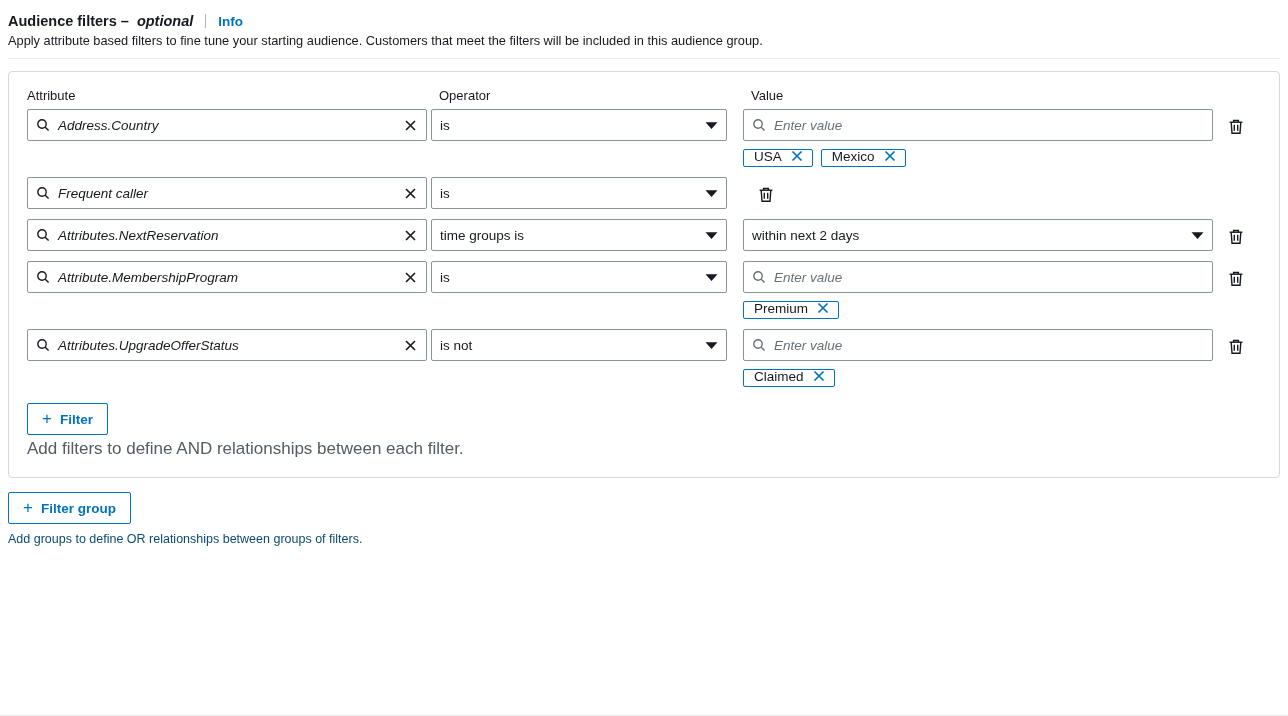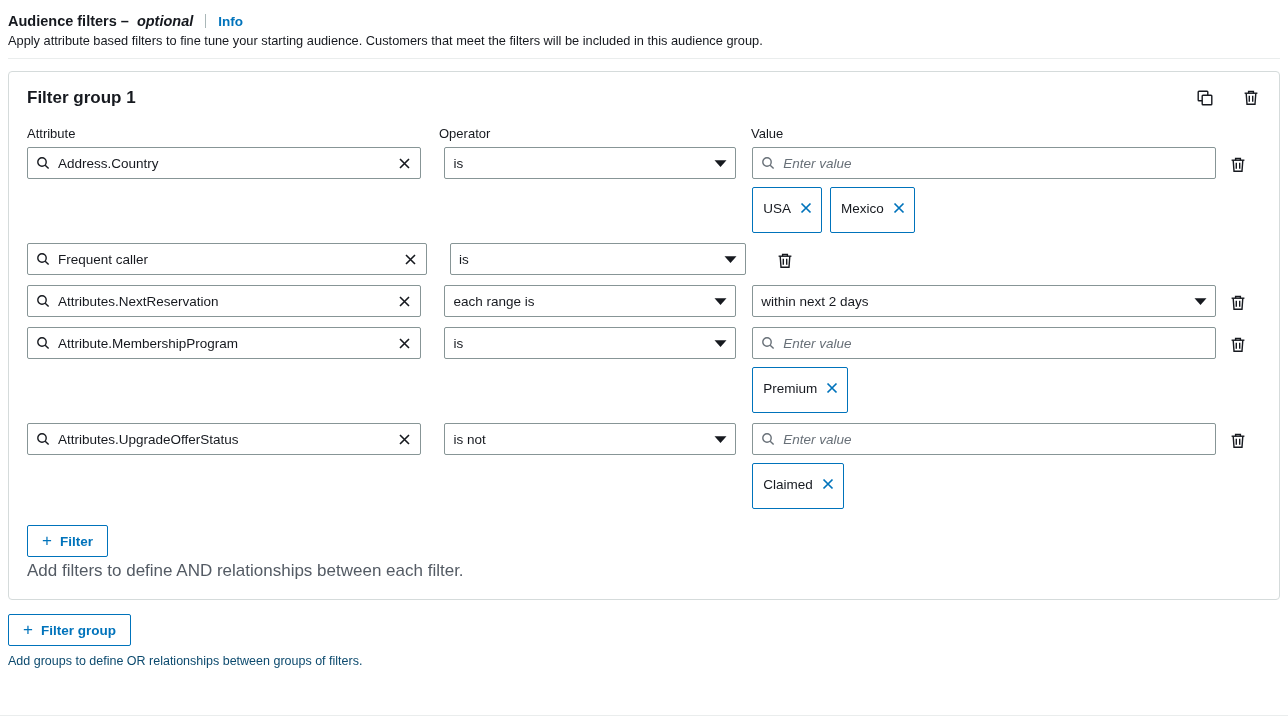--- a/index.html
+++ b/index.html
@@ -69,21 +69,21 @@
   .c-val   { width: 470px; }
   .col-labels .c-attr { width: 412px; }
   .col-labels .c-op   { width: 312px; }
   .col-labels .c-val  { width: 470px; }
   .col-label { font-size: 13px; font-weight: normal; color: #16191f; }
 
   .filter-row {
     display: flex; align-items: flex-start; margin-bottom: 10px;
   }
   .cell { position: relative; }
-  .cell.attr { width: 400px; margin-right: 23px; }
+  .cell.attr { width: 400px; margin-right: 4px; font-style: italic; }
   .cell.op   { width: 296px; margin-right: 16px; }
   .cell.val  { width: 470px; margin-right: 0; }
   .cell.del  { width: 46px; display: flex; align-items: center; justify-content: center; padding-top: 8px; }
 
   
   .inp {
     width: 100%; height: 32px;
     border: 1px solid #879596;
     border-radius: 2px;
     background: #ffffff;
@@ -98,21 +98,21 @@
   .inp .lead-icon { margin-right: 8px; display: flex; align-items: center; }
   .inp .trail { display: flex; align-items: center; }
   .select {
     justify-content: space-between;
   }
 
   .chips { display: flex; gap: 8px; margin-top: 8px; flex-wrap: wrap; }
   .chip {
     border: 1px solid #0073bb;
     border-radius: 2px;
-    height: 46px;
+    height: 18px;
     display: inline-flex; align-items: center;
     padding: 0 8px 4px 10px;
     gap: 8px;
     font-size: 13.5px;
     color: #16191f;
     background: #ffffff;
   }
   .chip .x { cursor: pointer; display: flex; align-items: center; }
 
   
@@ -153,39 +153,20 @@
         <span class="optional">optional</span>
       <span class="divider-v"></span>
       <a class="info-link" href="#">Info</a>
     </div>
     <div class="header-desc">Apply attribute based filters to fine tune your starting audience. Customers that meet the filters will be included in this audience group.</div>
     <div class="hr-full"></div>
   </div>
 
   <div class="group-card">
 
-    <div class="group-header">
-      <div class="group-title">Filter group 1</div>
-      <div class="group-actions">
-        <button class="icon-btn" aria-label="copy">
-          <svg width="18" height="18" viewBox="0 0 18 18" fill="none" stroke="#16191f" stroke-width="1.4">
-            <rect x="2.2" y="2.2" width="9.6" height="9.6" rx="0.8"></rect>
-            <rect x="6.2" y="6.2" width="9.6" height="9.6" rx="0.8" fill="#ffffff"></rect>
-          </svg>
-        </button>
-        <button class="icon-btn" aria-label="delete group">
-          <svg width="18" height="18" viewBox="0 0 18 18" fill="none" stroke="#16191f" stroke-width="1.4">
-            <path d="M2.6 4.2h12.8"></path>
-            <path d="M6.6 4.2V2.5h4.8v1.7"></path>
-            <path d="M4.2 4.2l0.8 11h8l0.8-11"></path>
-            <path d="M7.3 6.8v6M10.7 6.8v6"></path>
-          </svg>
-        </button>
-      </div>
-    </div>
 
     <div class="col-labels">
       <div class="c-attr col-label">Attribute</div>
       <div class="c-op col-label">Operator</div>
       <div class="c-val col-label">Value</div>
     </div>
 
     <div class="filter-row">
       <div class="cell attr">
         <div class="inp focusable">
@@ -305,21 +286,21 @@
           <span class="txt">Attributes.NextReservation</span>
           <span class="trail">
             <svg width="15" height="15" viewBox="0 0 15 15" fill="none" stroke="#16191f" stroke-width="1.6">
                 <path d="M3 3l9 9M12 3l-9 9"></path>
               </svg>
           </span>
         </div>
       </div>
       <div class="cell op">
         <div class="inp select">
-          <span class="txt">each range is</span>
+          <span class="txt">time groups is</span>
           <span class="trail">
             <svg width="13" height="9" viewBox="0 0 13 9">
                 <path d="M0.5 1.2h12L6.5 8z" fill="#16191f"></path>
               </svg>
           </span>
         </div>
       </div>
       <div class="cell val">
         <div class="inp select">
           <span class="txt">within next 2 days</span>

